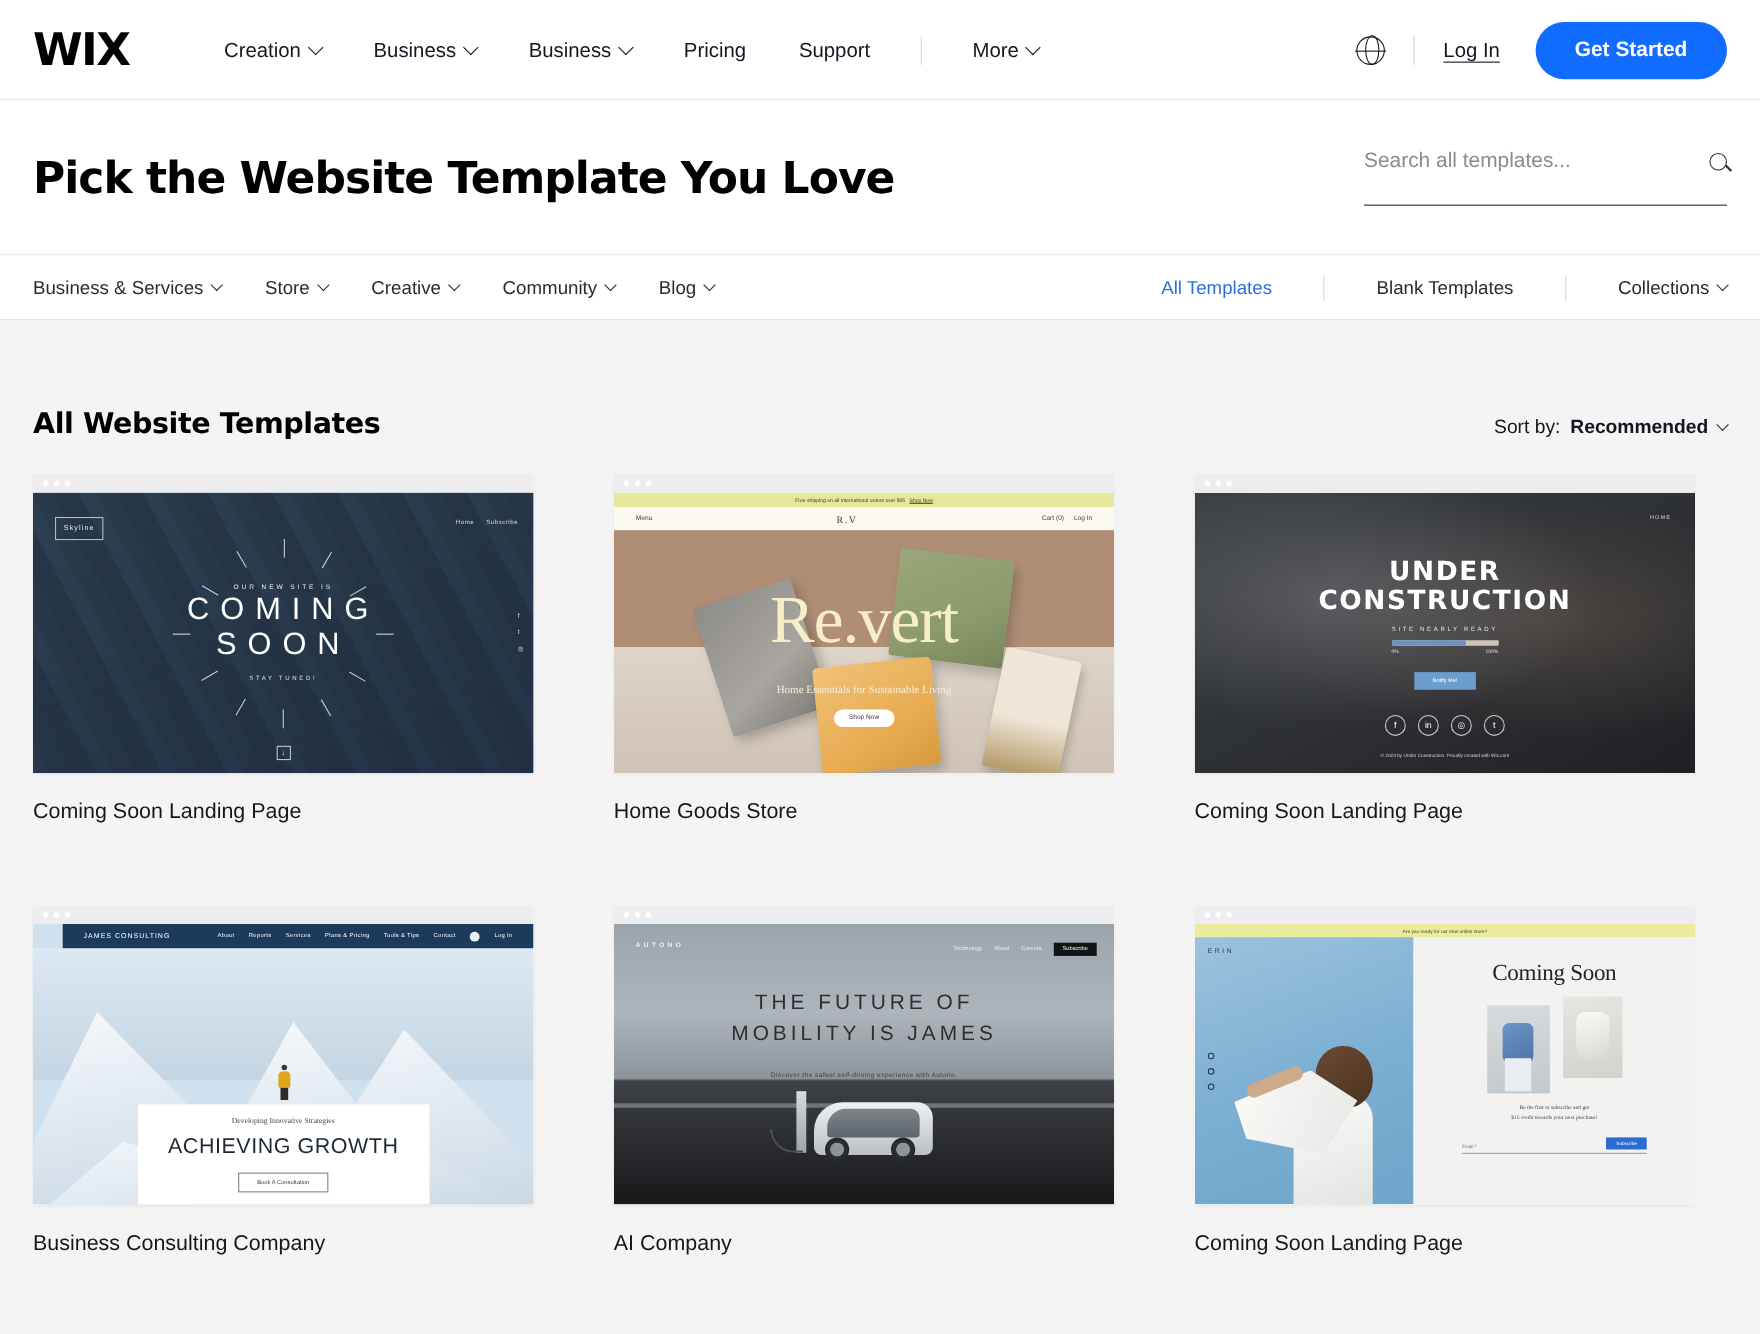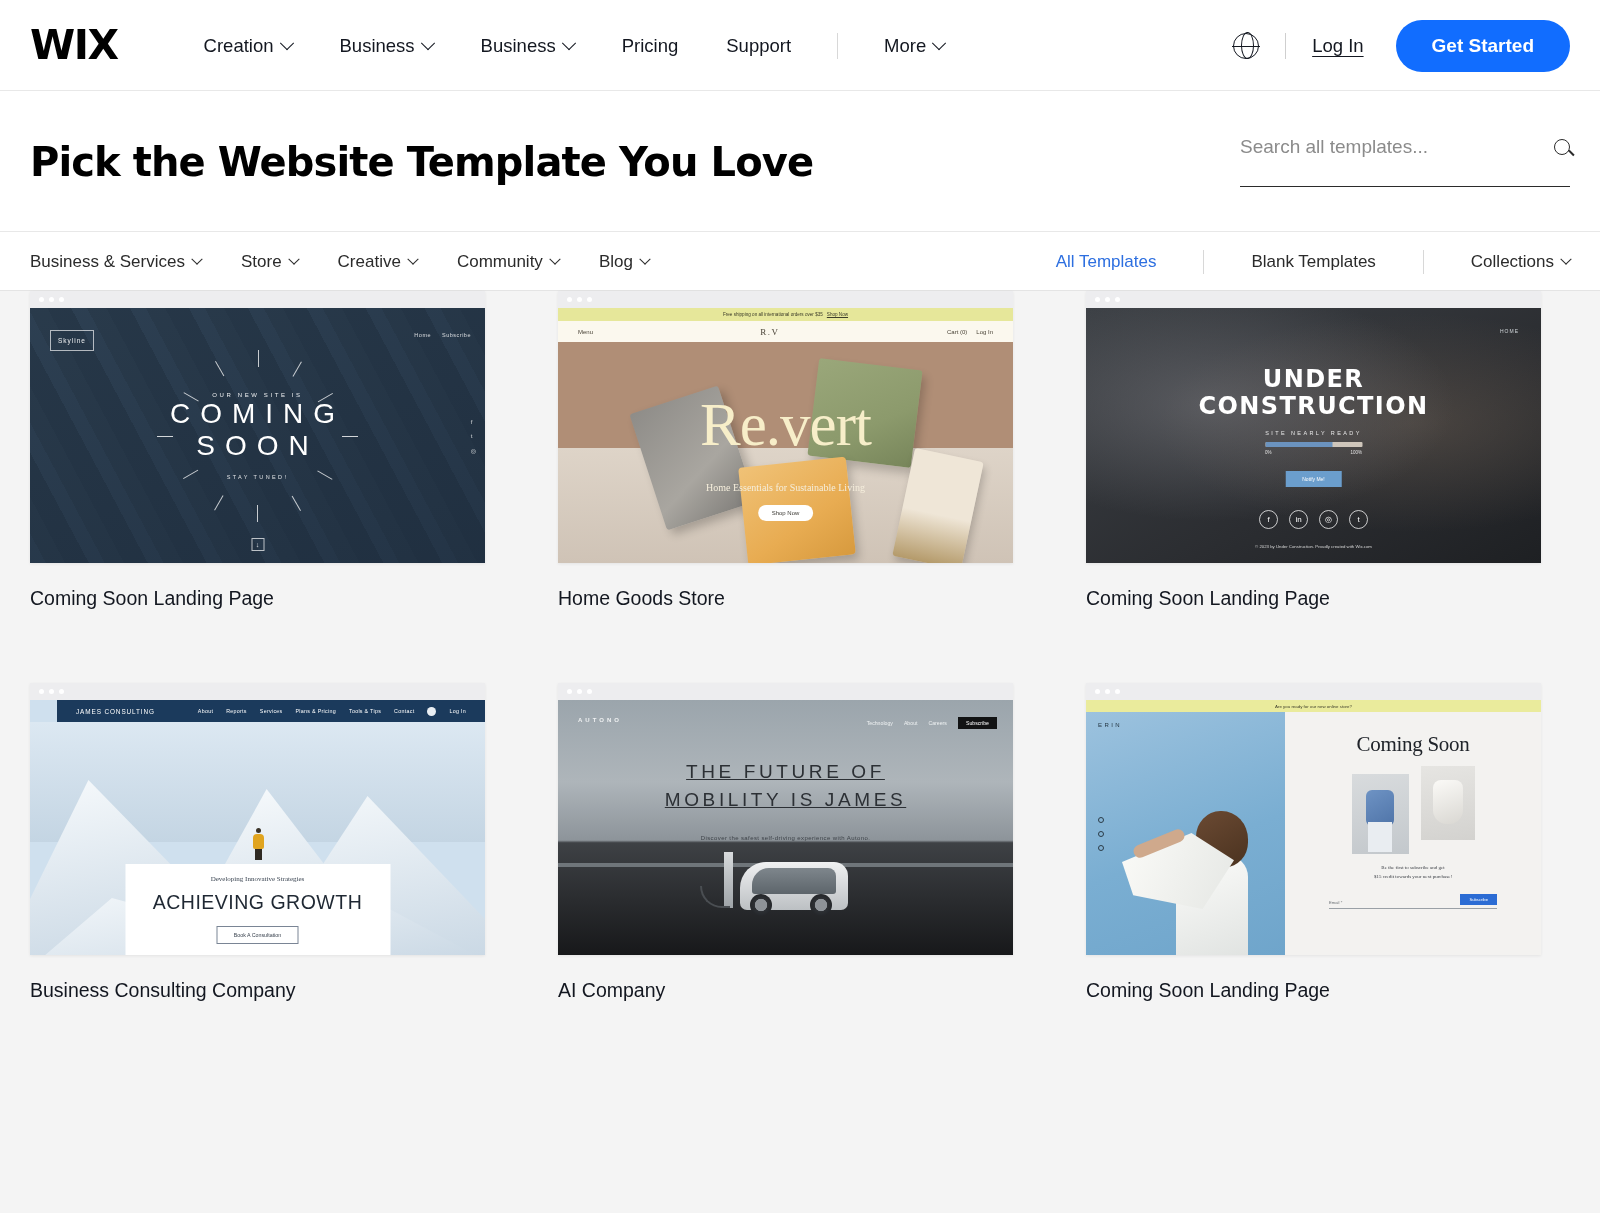--- a/index.html
+++ b/index.html
@@ -447,21 +447,21 @@
   .t4 .panel .h { font-size: 19.5px; color: #1f2833; letter-spacing: .5px; margin: 8px 0 9px; font-weight: 400; }
   .t4 .panel .btn { display: inline-block; border: 1px solid #7a8595; font-size: 5.3px; color: #39424e; padding: 5px 16px; margin-bottom: 11px; }
 
   
   .t5 { height: 100%; position: relative; overflow: hidden; background: linear-gradient(#9ba5ac 0%, #aeb5ba 32%, #8d949a 55%, #3e4145 56%, #17181a 100%); }
   .t5 .topl { position: absolute; left: 20px; top: 17px; font-size: 6px; letter-spacing: 3px; color: #f0f2f3; font-weight: 700; }
   .t5 .topr { position: absolute; right: 16px; top: 17px; display: flex; gap: 11px; align-items: center; font-size: 5.2px; color: #eef1f2; }
   .t5 .topr b { background: #121314; color: #fff; padding: 3px 8px; font-weight: 400; }
   .t5 h1 {
     position: absolute; left: 0; right: 0; top: 58px; text-align: center;
-    color: #2c3035; font-size: 19px; font-weight: 300; letter-spacing: 3.6px; line-height: 1.45; text-decoration: underline;
+    color: #2c3035; font-size: 19px; font-weight: 300; letter-spacing: 3.6px; line-height: 1.45;
   }
   .t5 .sub { position: absolute; left: 0; right: 0; top: 135px; text-align: center; font-size: 6px; color: #3d4248; letter-spacing: .4px; }
   .t5 .road { position: absolute; left: 0; right: 0; top: 163px; height: 4px; background: #6f757a; }
   .t5 .car {
     position: absolute; left: 50%; margin-left: -60px; top: 148px;
     width: 124px; height: 72px;
   }
   .t5 .car .bodyc {
     position: absolute; left: 14px; top: 14px; width: 108px; height: 48px;
     background: linear-gradient(#f0f1f2,#bcc0c3);
@@ -606,20 +606,28 @@
     <div class="tdiv"></div>
     <div class="catitem">
       <span>Collections</span>
       <span class="chev-s"></span>
     </div>
   </div>
 </div>
 
 <div class="content">
 
+  <div class="sectionhead">
+    <div class="sectitle">All Website Templates</div>
+    <div class="sortwrap">
+      <span>Sort by:</span>
+      <b>Recommended</b>
+      <span class="chev-s"></span>
+    </div>
+  </div>
 
   <div class="grid">
 
     <div class="card">
       <div class="thumb">
         <div class="chrome">
           <span class="dot"></span>
           <span class="dot"></span>
           <span class="dot"></span>
         </div>

